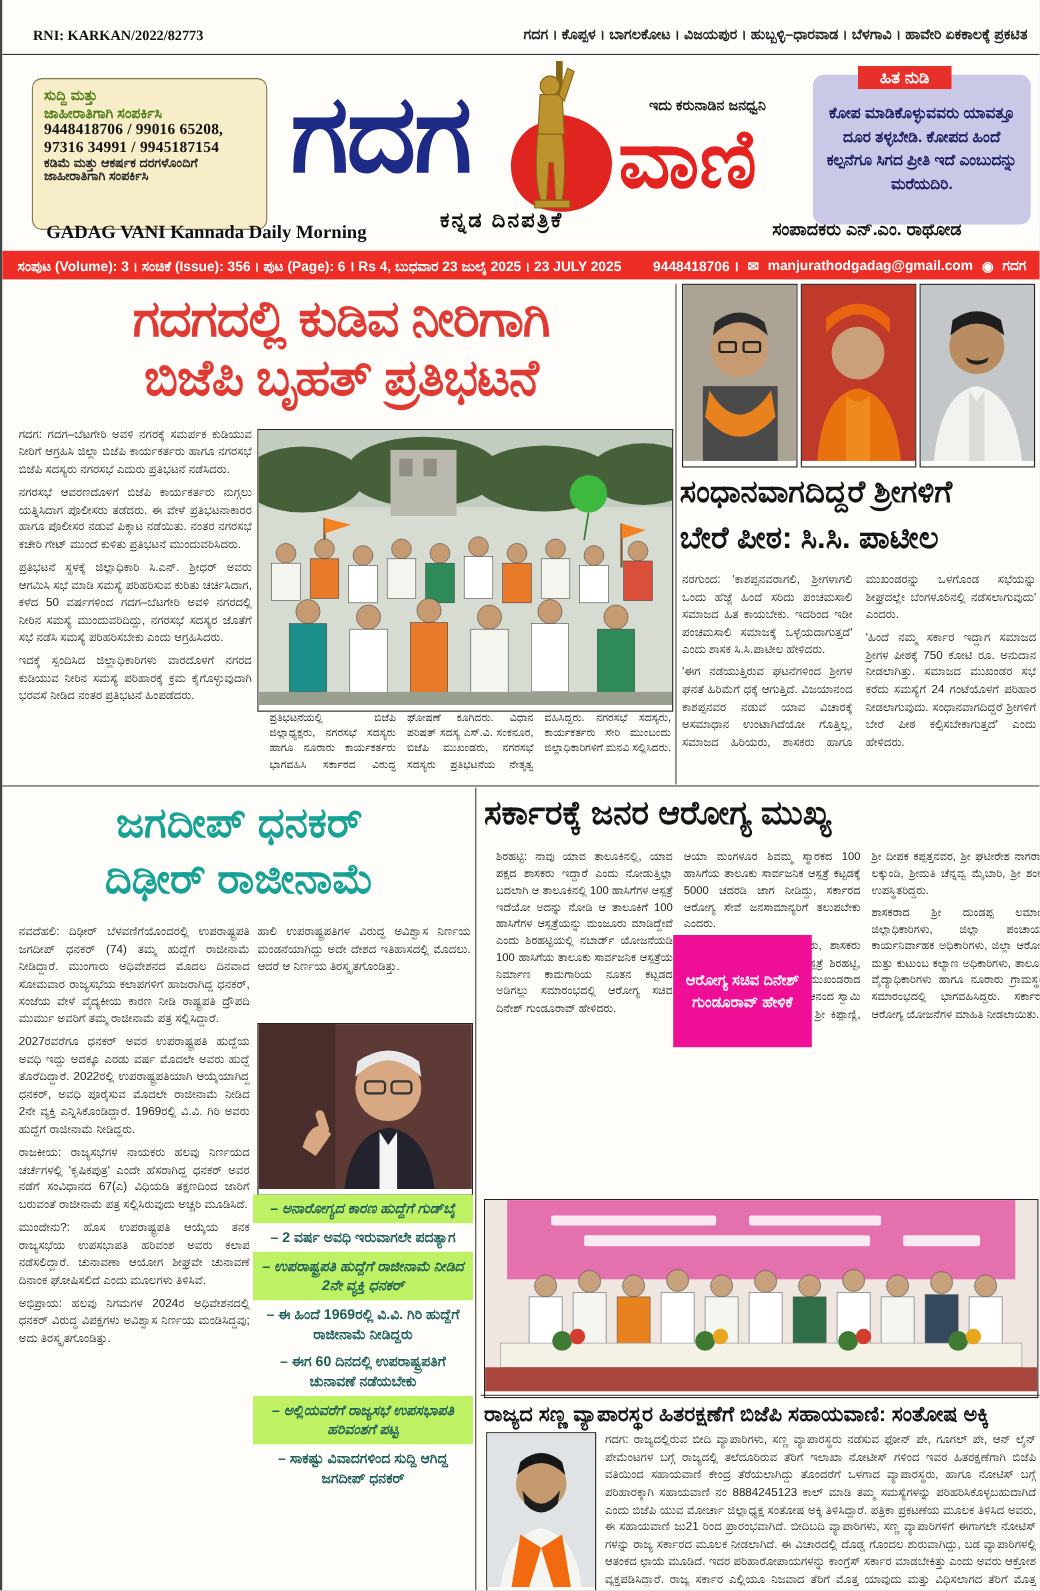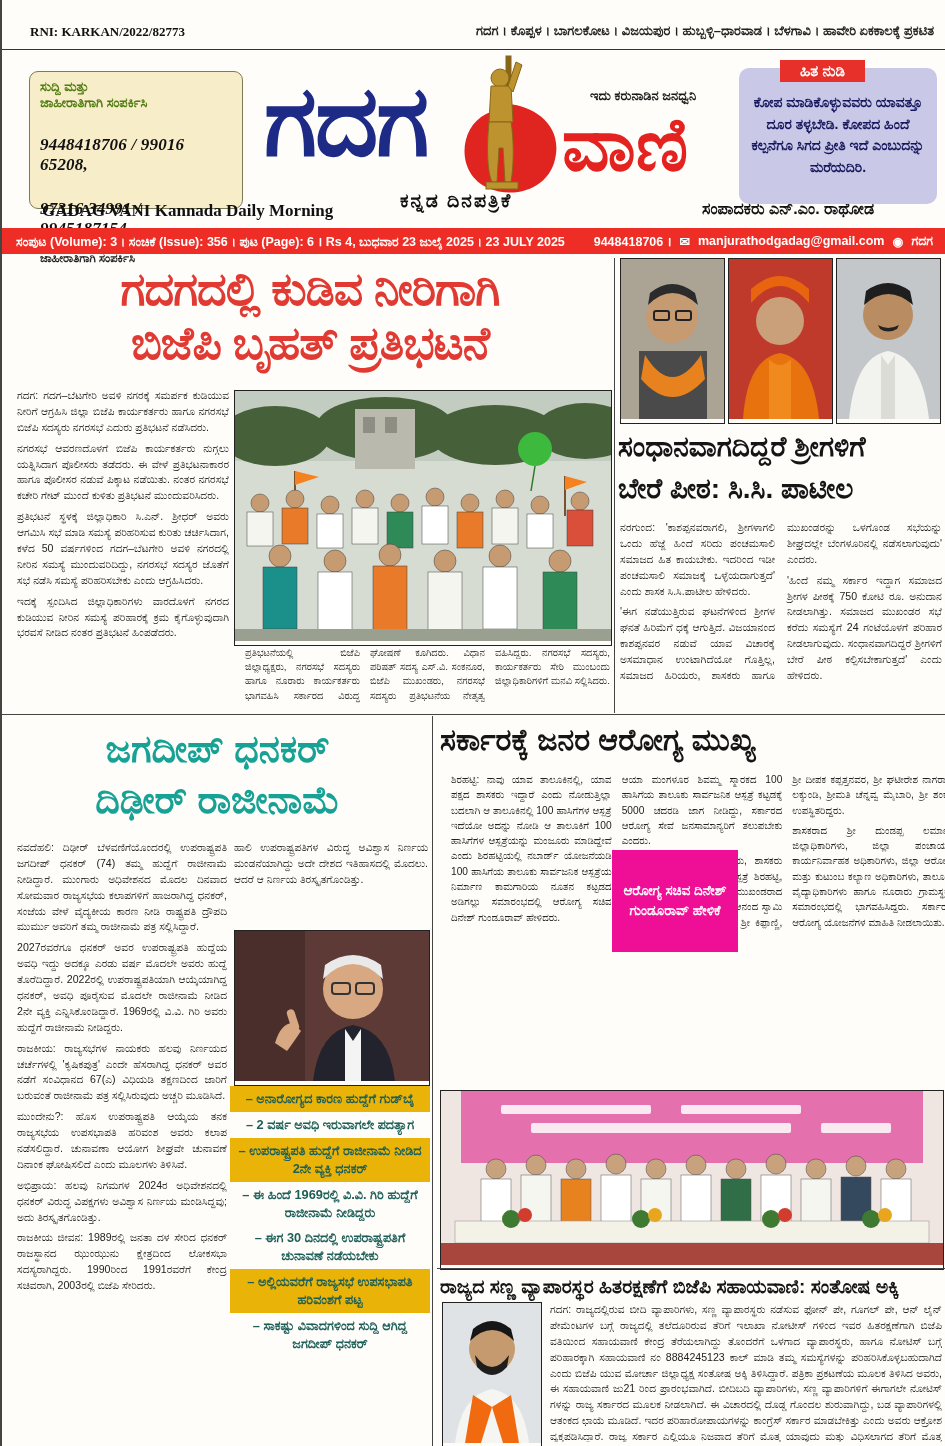--- a/index.html
+++ b/index.html
@@ -6,21 +6,21 @@
   .page{position:relative;width:945px;height:1446px;margin:0 auto;background:#fffdfa;
         font-family:"Liberation Sans",sans-serif;overflow:hidden;border-left:2px solid #444;box-shadow:0 0 6px rgba(0,0,0,.4);}
   .abs{position:absolute;}
   
   .rni{font-family:"Liberation Serif",serif;font-weight:bold;font-size:13px;color:#111;}
   .districts{font-size:13px;font-weight:bold;color:#222;margin-left:16px;}
   .topline{border-bottom:1.6px solid #333;}
   
   .contactbox{background:#f8edc9;border:1.6px solid #7e7a55;border-radius:9px;padding:7px 10px;}
   .contactbox .l1{font-size:13px;font-weight:bold;color:#4d7c0f;}
-  .contactbox .ph{font-family:"Liberation Serif",serif;font-style:italic;font-weight:bold;font-size:17px;color:#111;letter-spacing:.2px;margin-top:24px;}
+  .contactbox .ph{font-family:"Liberation Serif",serif;font-weight:bold;font-size:14px;color:#111;letter-spacing:.2px;}
   .contactbox .l2{font-size:11.5px;font-weight:bold;color:#222;}
   .gvline{font-family:Liberation Serif, serif;font-weight:bold;font-size:17px;color:#111;}
   
   .title-blue{font-size:98px;font-weight:bold;color:#1d2b87;line-height:1;letter-spacing:-2px;}
   .title-red{font-size:74px;font-weight:bold;color:#e42320;line-height:1;}
   .tagline{font-size:13px;font-weight:bold;color:#1a1a1a;}
   .subtitle{font-size:19px;font-weight:bold;color:#111;letter-spacing:2px;}
   .editorline{font-size:16px;font-weight:bold;color:#111;}
   .hitabox{background:#c9c9e7;border-radius:10px;padding:24px 10px 10px 10px;text-align:center;}
   .hitatitle{background:#e8302a;color:#fff;font-size:15px;font-weight:bold;padding:2px 20px;}
@@ -36,21 +36,21 @@
   .hl-health{color:#151515;font-weight:bold;font-size:30px;line-height:1.2;}
   .hl-small{color:#151515;font-weight:bold;font-size:19px;}
   
   .body-txt{font-size:10.6px;line-height:1.5;color:#222;text-align:justify;}
   .body-txt p{margin:0 0 5px 0;}
   .cols2{column-count:2;column-gap:12px;column-rule:none;}
   .cols3{column-count:3;column-gap:10px;margin-left:11px;}
   .caption{font-size:9.8px;line-height:1.45;color:#222;text-align:justify;}
   
   .bullet{font-size:12.8px;font-weight:bold;color:#1d5f58;text-align:center;line-height:1.4;padding:4px 4px;}
-  .bullet.hl{background:#eab308;}
+  .bullet.hl{background:#bef264;font-style:italic;}
   
   .pinkbox{background:#ef0f97;color:#fff;font-size:13.5px;font-weight:bold;text-align:center;
            display:flex;align-items:center;justify-content:center;line-height:1.5;padding:6px;}
   .vrule{border-left:1.4px solid #444;}
   .hrule{border-top:1.4px solid #444;}
   .photo-frame{border:1px solid #222;}
 </style>
 </head>
 <body>
 
@@ -246,21 +246,20 @@
     <div>ಜಗದೀಪ್ ಧನಕರ್</div>
     <div>ದಿಢೀರ್ ರಾಜೀನಾಮೆ</div>
   </div>
 
   <div class="abs body-txt" style="left:15px;top:840px;width:210px;height:596px;overflow:hidden;">
     <p>ನವದೆಹಲಿ: ದಿಢೀರ್ ಬೆಳವಣಿಗೆಯೊಂದರಲ್ಲಿ ಉಪರಾಷ್ಟ್ರಪತಿ ಜಗದೀಪ್ ಧನಕರ್ (74) ತಮ್ಮ ಹುದ್ದೆಗೆ ರಾಜೀನಾಮೆ ನೀಡಿದ್ದಾರೆ. ಮುಂಗಾರು ಅಧಿವೇಶನದ ಮೊದಲ ದಿನವಾದ ಸೋಮವಾರ ರಾಜ್ಯಸಭೆಯ ಕಲಾಪಗಳಿಗೆ ಹಾಜರಾಗಿದ್ದ ಧನಕರ್, ಸಂಜೆಯ ವೇಳೆ ವೈದ್ಯಕೀಯ ಕಾರಣ ನೀಡಿ ರಾಷ್ಟ್ರಪತಿ ದ್ರೌಪದಿ ಮುರ್ಮು ಅವರಿಗೆ ತಮ್ಮ ರಾಜೀನಾಮೆ ಪತ್ರ ಸಲ್ಲಿಸಿದ್ದಾರೆ.</p>
     <p>2027ರವರೆಗೂ ಧನಕರ್ ಅವರ ಉಪರಾಷ್ಟ್ರಪತಿ ಹುದ್ದೆಯ ಅವಧಿ ಇದ್ದು ಅದಕ್ಕೂ ಎರಡು ವರ್ಷ ಮೊದಲೇ ಅವರು ಹುದ್ದೆ ತೊರೆದಿದ್ದಾರೆ. 2022ರಲ್ಲಿ ಉಪರಾಷ್ಟ್ರಪತಿಯಾಗಿ ಆಯ್ಕೆಯಾಗಿದ್ದ ಧನಕರ್, ಅವಧಿ ಪೂರೈಸುವ ಮೊದಲೇ ರಾಜೀನಾಮೆ ನೀಡಿದ 2ನೇ ವ್ಯಕ್ತಿ ಎನ್ನಿಸಿಕೊಂಡಿದ್ದಾರೆ. 1969ರಲ್ಲಿ ವಿ.ವಿ. ಗಿರಿ ಅವರು ಹುದ್ದೆಗೆ ರಾಜೀನಾಮೆ ನೀಡಿದ್ದರು.</p>
     <p>ರಾಜಕೀಯ: ರಾಜ್ಯಸಭೆಗಳ ನಾಯಕರು ಹಲವು ನಿರ್ಣಯದ ಚರ್ಚೆಗಳಲ್ಲಿ 'ಕೃಷಿಕಪುತ್ರ' ಎಂದೇ ಹೆಸರಾಗಿದ್ದ ಧನಕರ್ ಅವರ ನಡೆಗೆ ಸಂವಿಧಾನದ 67(ಎ) ವಿಧಿಯಡಿ ತಕ್ಷಣದಿಂದ ಜಾರಿಗೆ ಬರುವಂತೆ ರಾಜೀನಾಮೆ ಪತ್ರ ಸಲ್ಲಿಸಿರುವುದು ಅಚ್ಚರಿ ಮೂಡಿಸಿದೆ.</p>
     <p>ಮುಂದೇನು?: ಹೊಸ ಉಪರಾಷ್ಟ್ರಪತಿ ಆಯ್ಕೆಯ ತನಕ ರಾಜ್ಯಸಭೆಯ ಉಪಸಭಾಪತಿ ಹರಿವಂಶ ಅವರು ಕಲಾಪ ನಡೆಸಲಿದ್ದಾರೆ. ಚುನಾವಣಾ ಆಯೋಗ ಶೀಘ್ರವೇ ಚುನಾವಣೆ ದಿನಾಂಕ ಘೋಷಿಸಲಿದೆ ಎಂದು ಮೂಲಗಳು ತಿಳಿಸಿವೆ.</p>
     <p>ಅಭಿಪ್ರಾಯ: ಹಲವು ನಿಗಮಗಳ 2024ರ ಅಧಿವೇಶನದಲ್ಲಿ ಧನಕರ್ ವಿರುದ್ಧ ವಿಪಕ್ಷಗಳು ಅವಿಶ್ವಾಸ ನಿರ್ಣಯ ಮಂಡಿಸಿದ್ದವು; ಅದು ತಿರಸ್ಕೃತಗೊಂಡಿತ್ತು.</p>
-    <p>ರಾಜಕೀಯ ಜೀವನ: 1989ರಲ್ಲಿ ಜನತಾ ದಳ ಸೇರಿದ ಧನಕರ್ ರಾಜಸ್ಥಾನದ ಝುಂಝುನು ಕ್ಷೇತ್ರದಿಂದ ಲೋಕಸಭಾ ಸದಸ್ಯರಾಗಿದ್ದರು. 1990ರಿಂದ 1991ರವರೆಗೆ ಕೇಂದ್ರ ಸಚಿವರಾಗಿ, 2003ರಲ್ಲಿ ಬಿಜೆಪಿ ಸೇರಿದರು.</p>
   </div>
 
   <div class="abs body-txt" style="left:232px;top:840px;width:194px;height:88px;overflow:hidden;">
     <p>ಹಾಲಿ ಉಪರಾಷ್ಟ್ರಪತಿಗಳ ವಿರುದ್ಧ ಅವಿಶ್ವಾಸ ನಿರ್ಣಯ ಮಂಡನೆಯಾಗಿದ್ದು ಅದೇ ದೇಶದ ಇತಿಹಾಸದಲ್ಲಿ ಮೊದಲು. ಆದರೆ ಆ ನಿರ್ಣಯ ತಿರಸ್ಕೃತಗೊಂಡಿತ್ತು.</p>
   </div>
 
   <div class="abs photo-frame" style="left:232px;top:930px;">
     <svg width="194" height="150" viewBox="0 0 194 150">
       <rect width="194" height="150" fill="#5e3a36"></rect>
       <rect x="0" y="0" width="70" height="150" fill="#4a2e2b"></rect>
@@ -273,21 +272,21 @@
       <path d="M40 112 Q46 92 58 92 L66 100 Q58 112 52 120 Z" fill="#d8a882"></path>
       <rect x="54" y="78" width="8" height="22" rx="4" fill="#d8a882" transform="rotate(-18 58 89)"></rect>
     </svg>
   </div>
 
   <div class="abs" style="left:228px;top:1086px;width:200px;">
     <div class="bullet hl">– ಅನಾರೋಗ್ಯದ ಕಾರಣ ಹುದ್ದೆಗೆ ಗುಡ್‌ಬೈ</div>
     <div class="bullet">– 2 ವರ್ಷ ಅವಧಿ ಇರುವಾಗಲೇ ಪದತ್ಯಾಗ</div>
     <div class="bullet hl">– ಉಪರಾಷ್ಟ್ರಪತಿ ಹುದ್ದೆಗೆ ರಾಜೀನಾಮೆ ನೀಡಿದ 2ನೇ ವ್ಯಕ್ತಿ ಧನಕರ್</div>
     <div class="bullet">– ಈ ಹಿಂದೆ 1969ರಲ್ಲಿ ವಿ.ವಿ. ಗಿರಿ ಹುದ್ದೆಗೆ ರಾಜೀನಾಮೆ ನೀಡಿದ್ದರು</div>
-    <div class="bullet">– ಈಗ 30 ದಿನದಲ್ಲಿ ಉಪರಾಷ್ಟ್ರಪತಿಗೆ ಚುನಾವಣೆ ನಡೆಯಬೇಕು</div>
+    <div class="bullet">– ಈಗ 60 ದಿನದಲ್ಲಿ ಉಪರಾಷ್ಟ್ರಪತಿಗೆ ಚುನಾವಣೆ ನಡೆಯಬೇಕು</div>
     <div class="bullet hl">– ಅಲ್ಲಿಯವರೆಗೆ ರಾಜ್ಯಸಭೆ ಉಪಸಭಾಪತಿ ಹರಿವಂಶಗೆ ಪಟ್ಟ</div>
     <div class="bullet">– ಸಾಕಷ್ಟು ವಿವಾದಗಳಿಂದ ಸುದ್ದಿ ಆಗಿದ್ದ ಜಗದೀಪ್ ಧನಕರ್</div>
   </div>
 
   <div class="abs hl-health" style="left:438px;top:722px;width:502px;">ಸರ್ಕಾರಕ್ಕೆ ಜನರ ಆರೋಗ್ಯ ಮುಖ್ಯ</div>
 
   <div class="abs body-txt cols3" style="left:438px;top:772px;width:502px;height:312px;overflow:hidden;font-size:10.2px;">
     <p>ಶಿರಹಟ್ಟಿ: ನಾವು ಯಾವ ತಾಲೂಕಿನಲ್ಲಿ, ಯಾವ ಪಕ್ಷದ ಶಾಸಕರು ಇದ್ದಾರೆ ಎಂದು ನೋಡುತ್ತಿಲ್ಲಾ ಬದಲಾಗಿ ಆ ತಾಲೂಕಿನಲ್ಲಿ 100 ಹಾಸಿಗೆಗಳ ಆಸ್ಪತ್ರೆ ಇದೆಯೋ ಅದನ್ನು ನೋಡಿ ಆ ತಾಲೂಕಿಗೆ 100 ಹಾಸಿಗೆಗಳ ಆಸ್ಪತ್ರೆಯನ್ನು ಮಂಜೂರು ಮಾಡಿದ್ದೇವೆ ಎಂದು ಶಿರಹಟ್ಟಿಯಲ್ಲಿ ನಬಾರ್ಡ್ ಯೋಜನೆಯಡಿ 100 ಹಾಸಿಗೆಯ ತಾಲೂಕು ಸಾರ್ವಜನಿಕ ಆಸ್ಪತ್ರೆಯ ನಿರ್ಮಾಣ ಕಾಮಗಾರಿಯ ನೂತನ ಕಟ್ಟಡದ ಅಡಿಗಲ್ಲು ಸಮಾರಂಭದಲ್ಲಿ ಆರೋಗ್ಯ ಸಚಿವ ದಿನೇಶ್ ಗುಂಡೂರಾವ್ ಹೇಳಿದರು.</p>
     <p>ಆಯಾ ಮಂಗಳೂರ ಶಿವಮ್ಮ ಸ್ಮಾರಕದ 100 ಹಾಸಿಗೆಯ ತಾಲೂಕು ಸಾರ್ವಜನಿಕ ಆಸ್ಪತ್ರೆ ಕಟ್ಟಡಕ್ಕೆ 5000 ಚದರಡಿ ಜಾಗ ನೀಡಿದ್ದು, ಸರ್ಕಾರದ ಆರೋಗ್ಯ ಸೇವೆ ಜನಸಾಮಾನ್ಯರಿಗೆ ತಲುಪಬೇಕು ಎಂದರು.</p>
     <p>ಈ ಸಂದರ್ಭದಲ್ಲಿ ಮಾಜಿ ಸಚಿವರು, ಶಾಸಕರು ಹಾಗೂ ಅಧಿಕಾರಿಗಳು ತಾಲೂಕ ಆಸ್ಪತ್ರೆ ಶಿರಹಟ್ಟಿ, ಪಂಚಾಯತ ಅಧ್ಯಕ್ಷರಾದ ಶ್ರೀ ಎ ಎ ಮುಖಂಡರಾದ ಸಿಸಿ ನೂರಿಲ್ಲಿಟ್ಟರ, ಶ್ರೀ ಲಗಂಡಿ, ಶ್ರೀ ಆನಂದ ಸ್ವಾಮಿ ಘಟ್ಟಿದೇವರ, ಸುಜಾತ ದೊಡ್ಡಮನಿ, ಶ್ರೀ ಕಿಪ್ಪಾಣ್ಣಿ, ಶ್ರೀ ದೀಪಕ ಕಪ್ಪತ್ತನವರ, ಶ್ರೀ ಘಟೀರೇಶ ನಾಗರಾಜ ಲಕ್ಕುಂಡಿ, ಶ್ರೀಮತಿ ಚೆನ್ನವ್ವ ಮೈಬಾರಿ, ಶ್ರೀ ಶಂಕರ ಉಪಸ್ಥಿತರಿದ್ದರು.</p>

